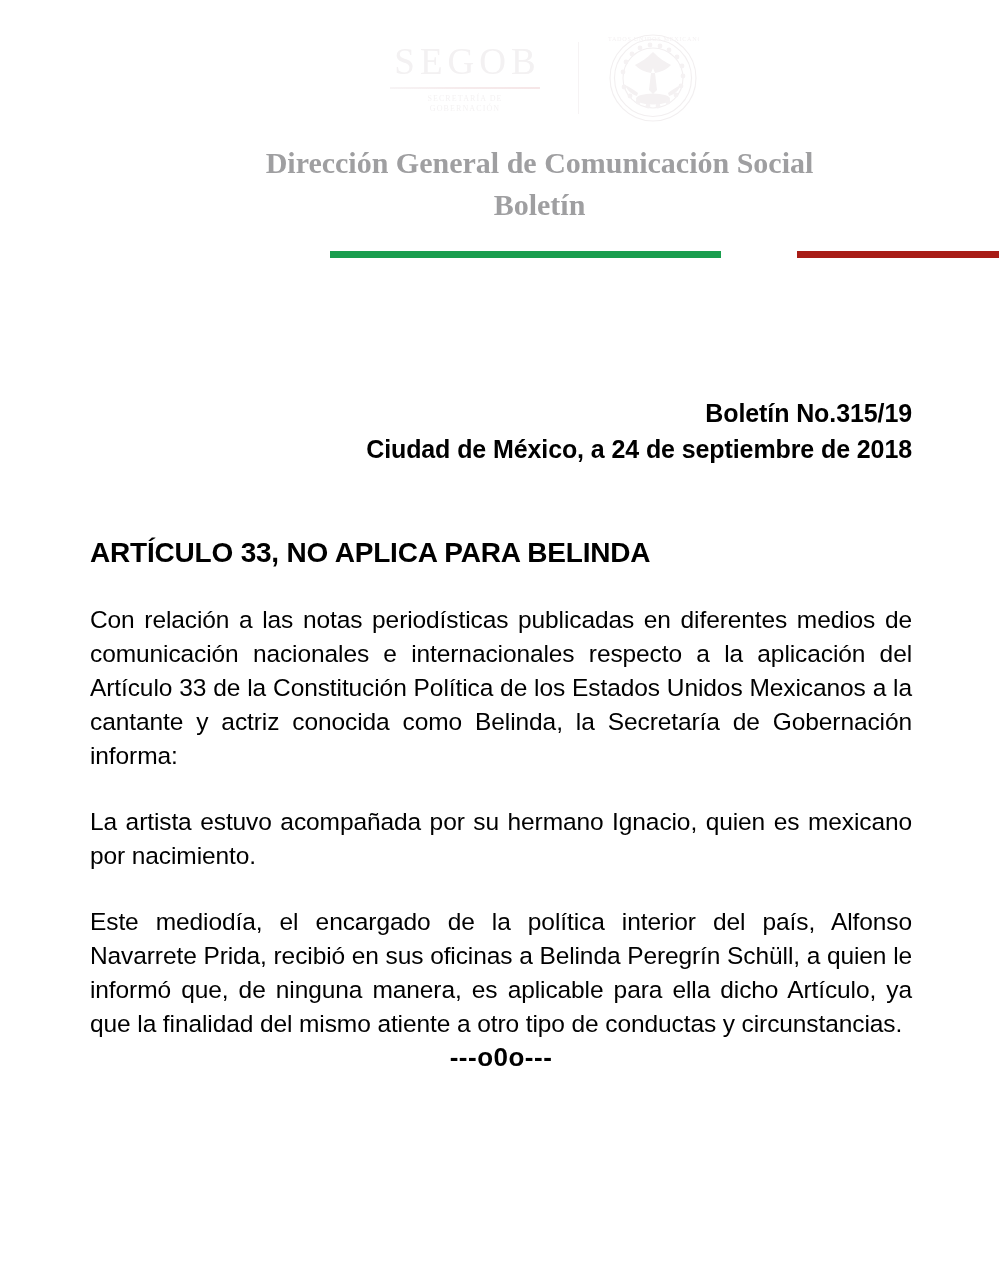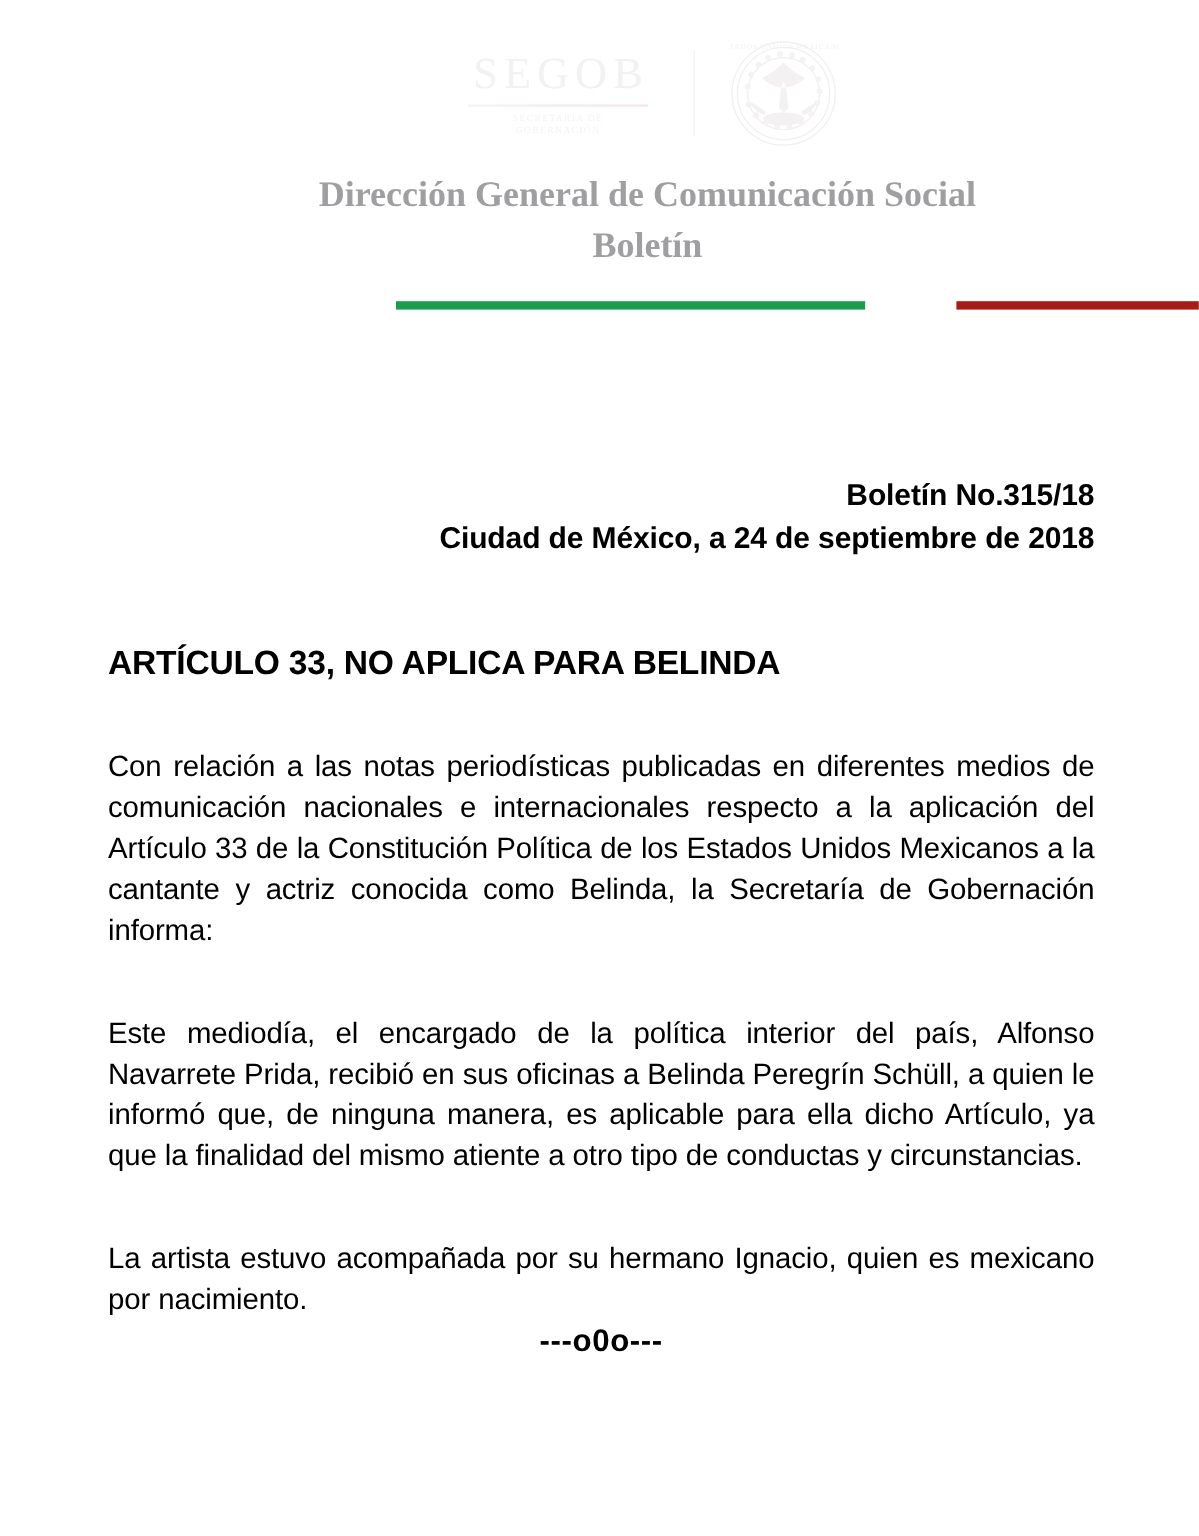--- a/index.html
+++ b/index.html
@@ -147,21 +147,21 @@
     line-height: 36px;
     margin-top: 68px;
     letter-spacing: -0.2px;
   }
 
   .paragraph {
     text-align: justify;
     text-justify: inter-word;
     font-size: 24.5px;
     line-height: 34px;
-    margin-top: 52px;
+    margin-top: 32px;
     letter-spacing: -0.1px;
   }
   .paragraph:first-of-type { margin-top: 0; }
 
   .closing-mark {
     text-align: center;
     font-weight: bold;
     font-size: 26px;
     line-height: 32px;
     letter-spacing: 0.5px;
@@ -231,25 +231,25 @@
   <div class="rule-row">
     <div class="rule-green"></div>
     <div class="rule-red"></div>
   </div>
 
 </div>
 
 <div class="doc-body">
 
   <div class="meta-block">
-    <div>Boletín No.315/18</div>
+    <div>Boletín No.315/19</div>
     <div>Ciudad de México, a 24 de septiembre de 2018</div>
   </div>
 
   <div class="headline">ARTÍCULO 33, NO APLICA PARA BELINDA</div>
 
   <div class="paragraph">Con relación a las notas periodísticas publicadas en diferentes medios de comunicación nacionales e internacionales respecto a la aplicación del Artículo 33 de la Constitución Política de los Estados Unidos Mexicanos a la cantante y actriz conocida como Belinda, la Secretaría de Gobernación informa:</div>
+  <div class="paragraph">La artista estuvo acompañada por su hermano Ignacio, quien es mexicano por nacimiento.</div>
   <div class="paragraph">Este mediodía, el encargado de la política interior del país, Alfonso Navarrete Prida, recibió en sus oficinas a Belinda Peregrín Schüll, a quien le informó que, de ninguna manera, es aplicable para ella dicho Artículo, ya que la finalidad del mismo atiente a otro tipo de conductas y circunstancias.</div>
-  <div class="paragraph">La artista estuvo acompañada por su hermano Ignacio, quien es mexicano por nacimiento.</div>
 
   <div class="closing-mark">---o0o---</div>
 
 </div>
 
 </body></html>

